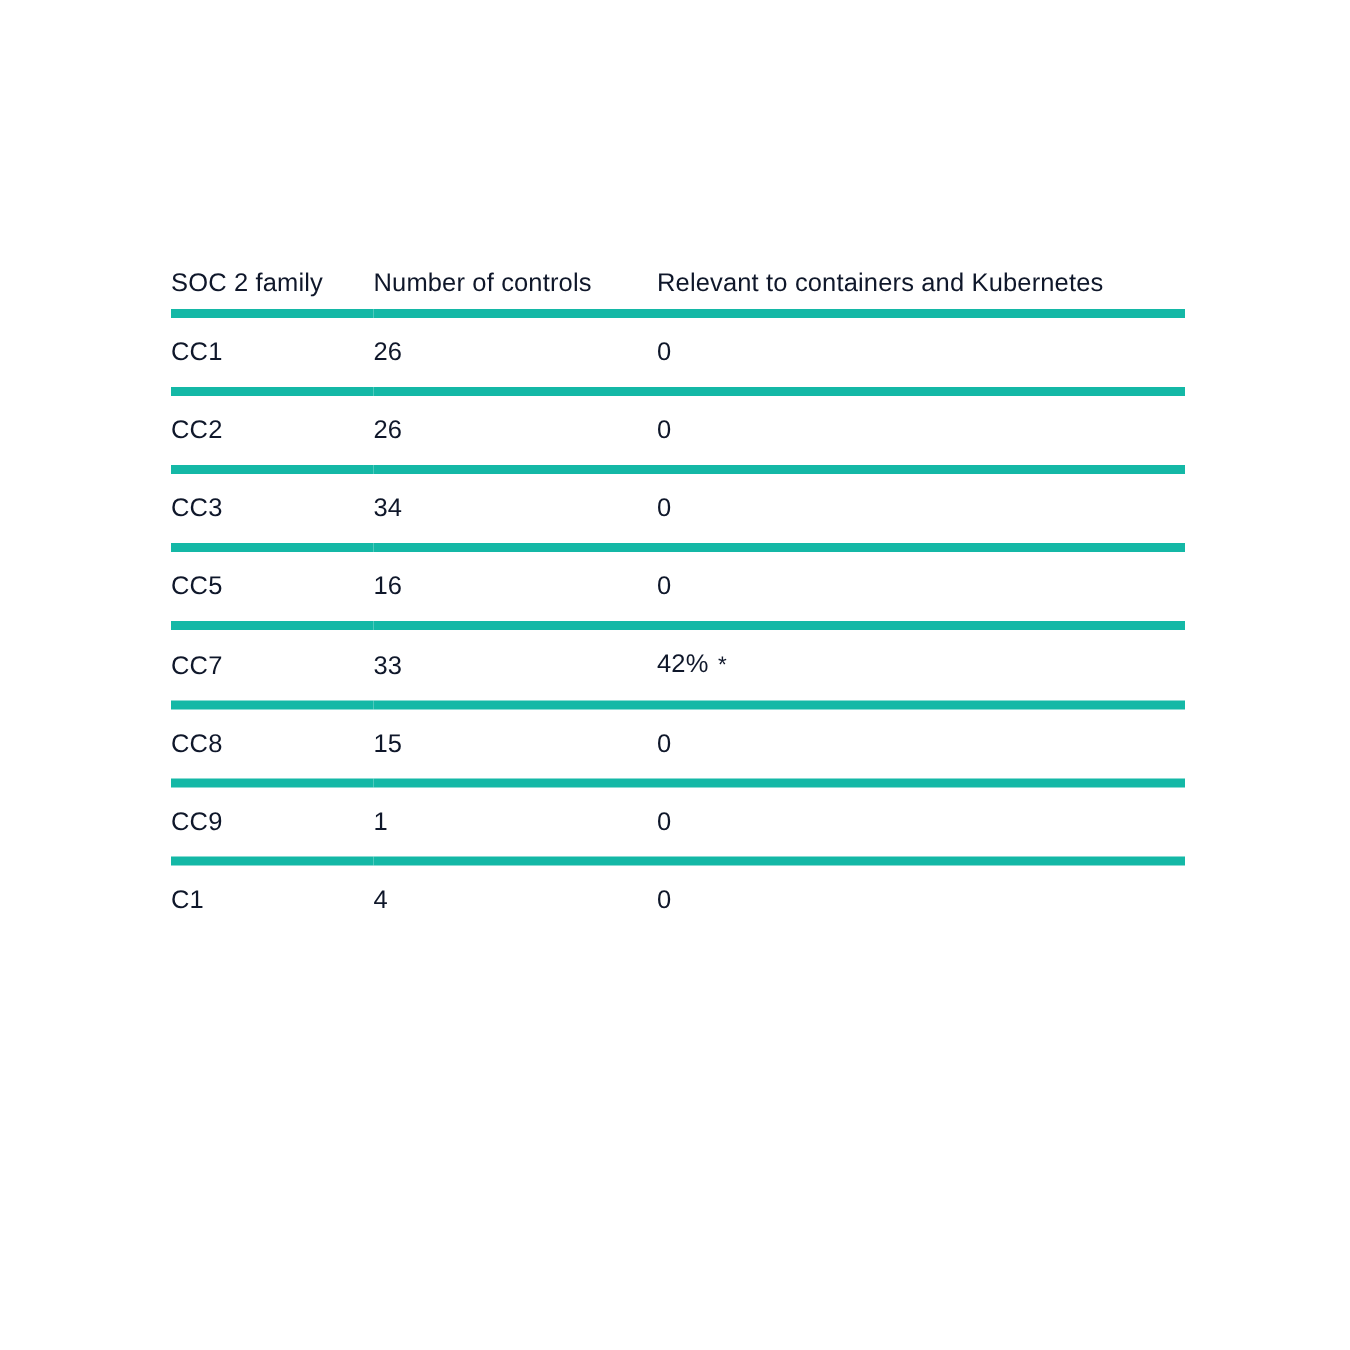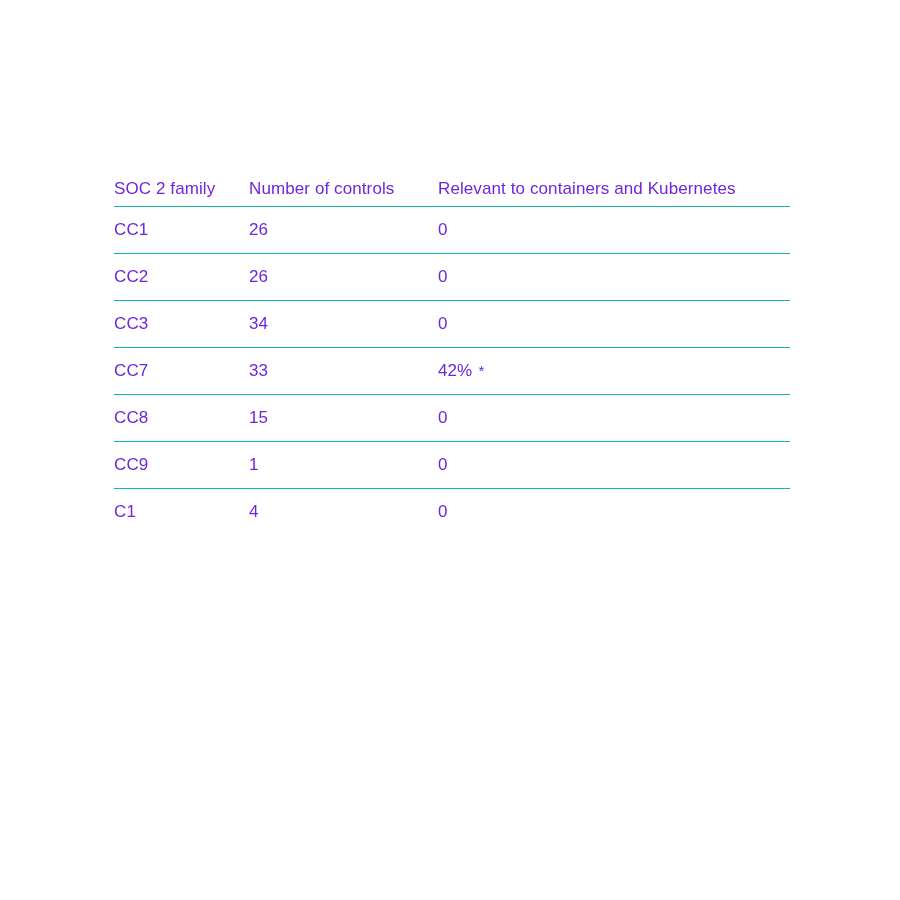--- a/index.html
+++ b/index.html
@@ -34,34 +34,34 @@
   table.soc-table col.c1 { width: 135px; }
   table.soc-table col.c2 { width: 189px; }
   table.soc-table col.c3 { width: 352px; }
 
   table.soc-table th,
   table.soc-table td {
     text-align: left;
     vertical-align: middle;
     font-size: 17px;
     font-weight: 400;
-    color: #6d28d9;
+    color: #0f172a;
     letter-spacing: 0.1px;
     padding: 0;
     height: 47px;
     line-height: 47px;
     white-space: nowrap;
   }
   table.soc-table thead th {
     height: 34px;
     line-height: 34px;
     font-weight: 400;
   }
   table.soc-table tbody tr {
-    border-top: 1px solid #14b8a6;
+    border-top: 6px solid #14b8a6;
   }
   table.soc-table tbody tr td {
     height: 46px;
     line-height: 46px;
   }
   .note-star {
     font-size: 15px;
     vertical-align: baseline;
     padding-left: 2px;
   }
@@ -94,20 +94,25 @@
             <td>CC2</td>
             <td>26</td>
             <td>0</td>
           </tr>
           <tr>
             <td>CC3</td>
             <td>34</td>
             <td>0</td>
           </tr>
           <tr>
+            <td>CC5</td>
+            <td>16</td>
+            <td>0</td>
+          </tr>
+          <tr>
             <td>CC7</td>
             <td>33</td>
             <td>42%<span class="note-star"> *</span></td>
           </tr>
           <tr>
             <td>CC8</td>
             <td>15</td>
             <td>0</td>
           </tr>
           <tr>

